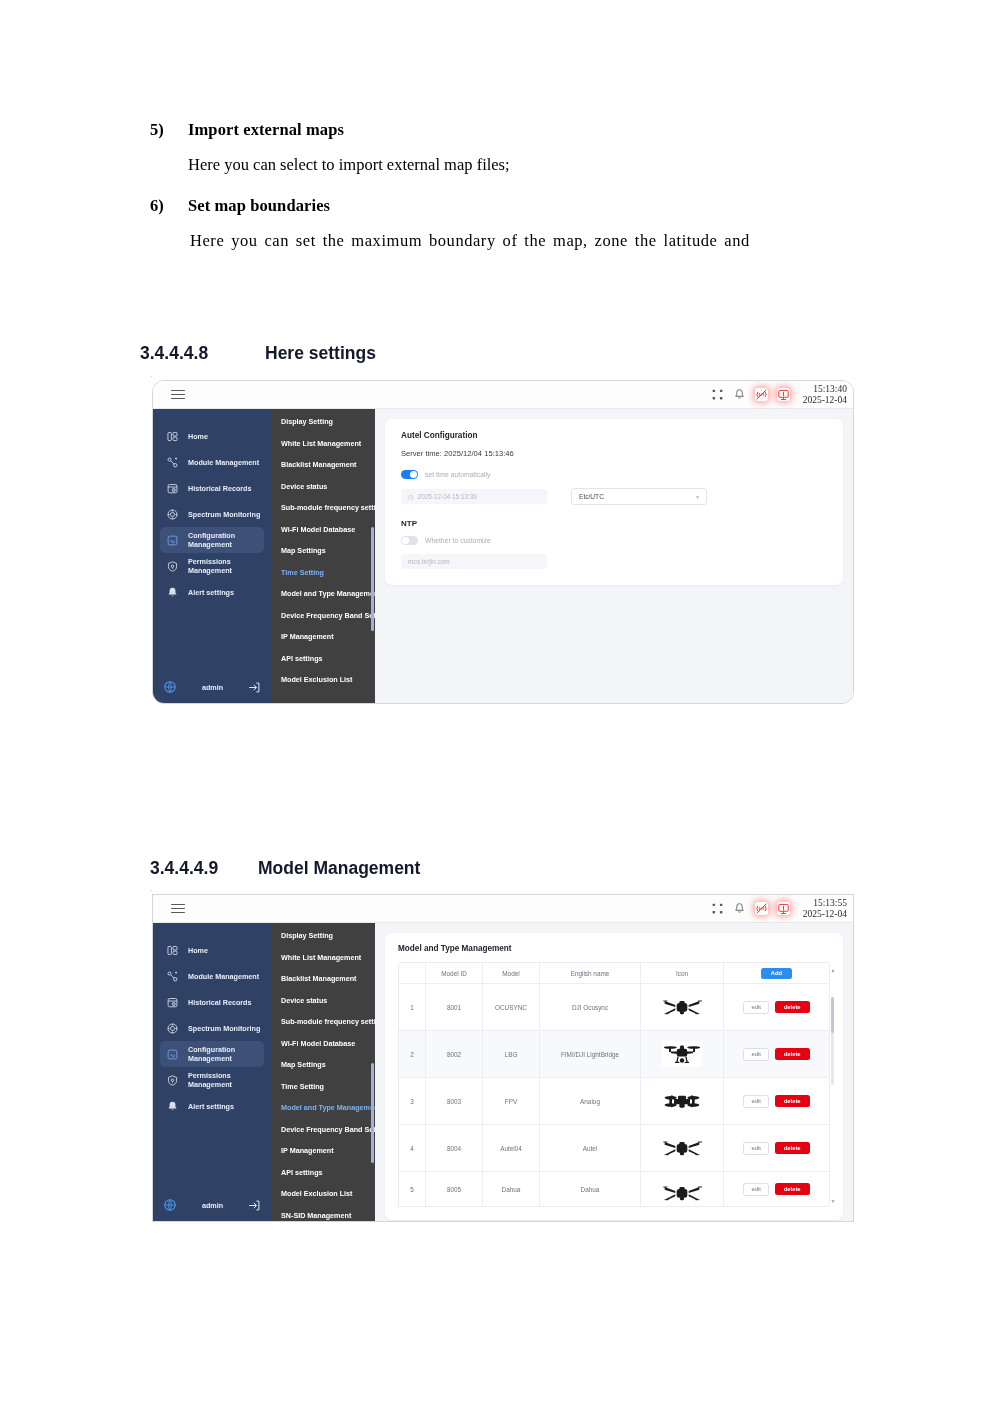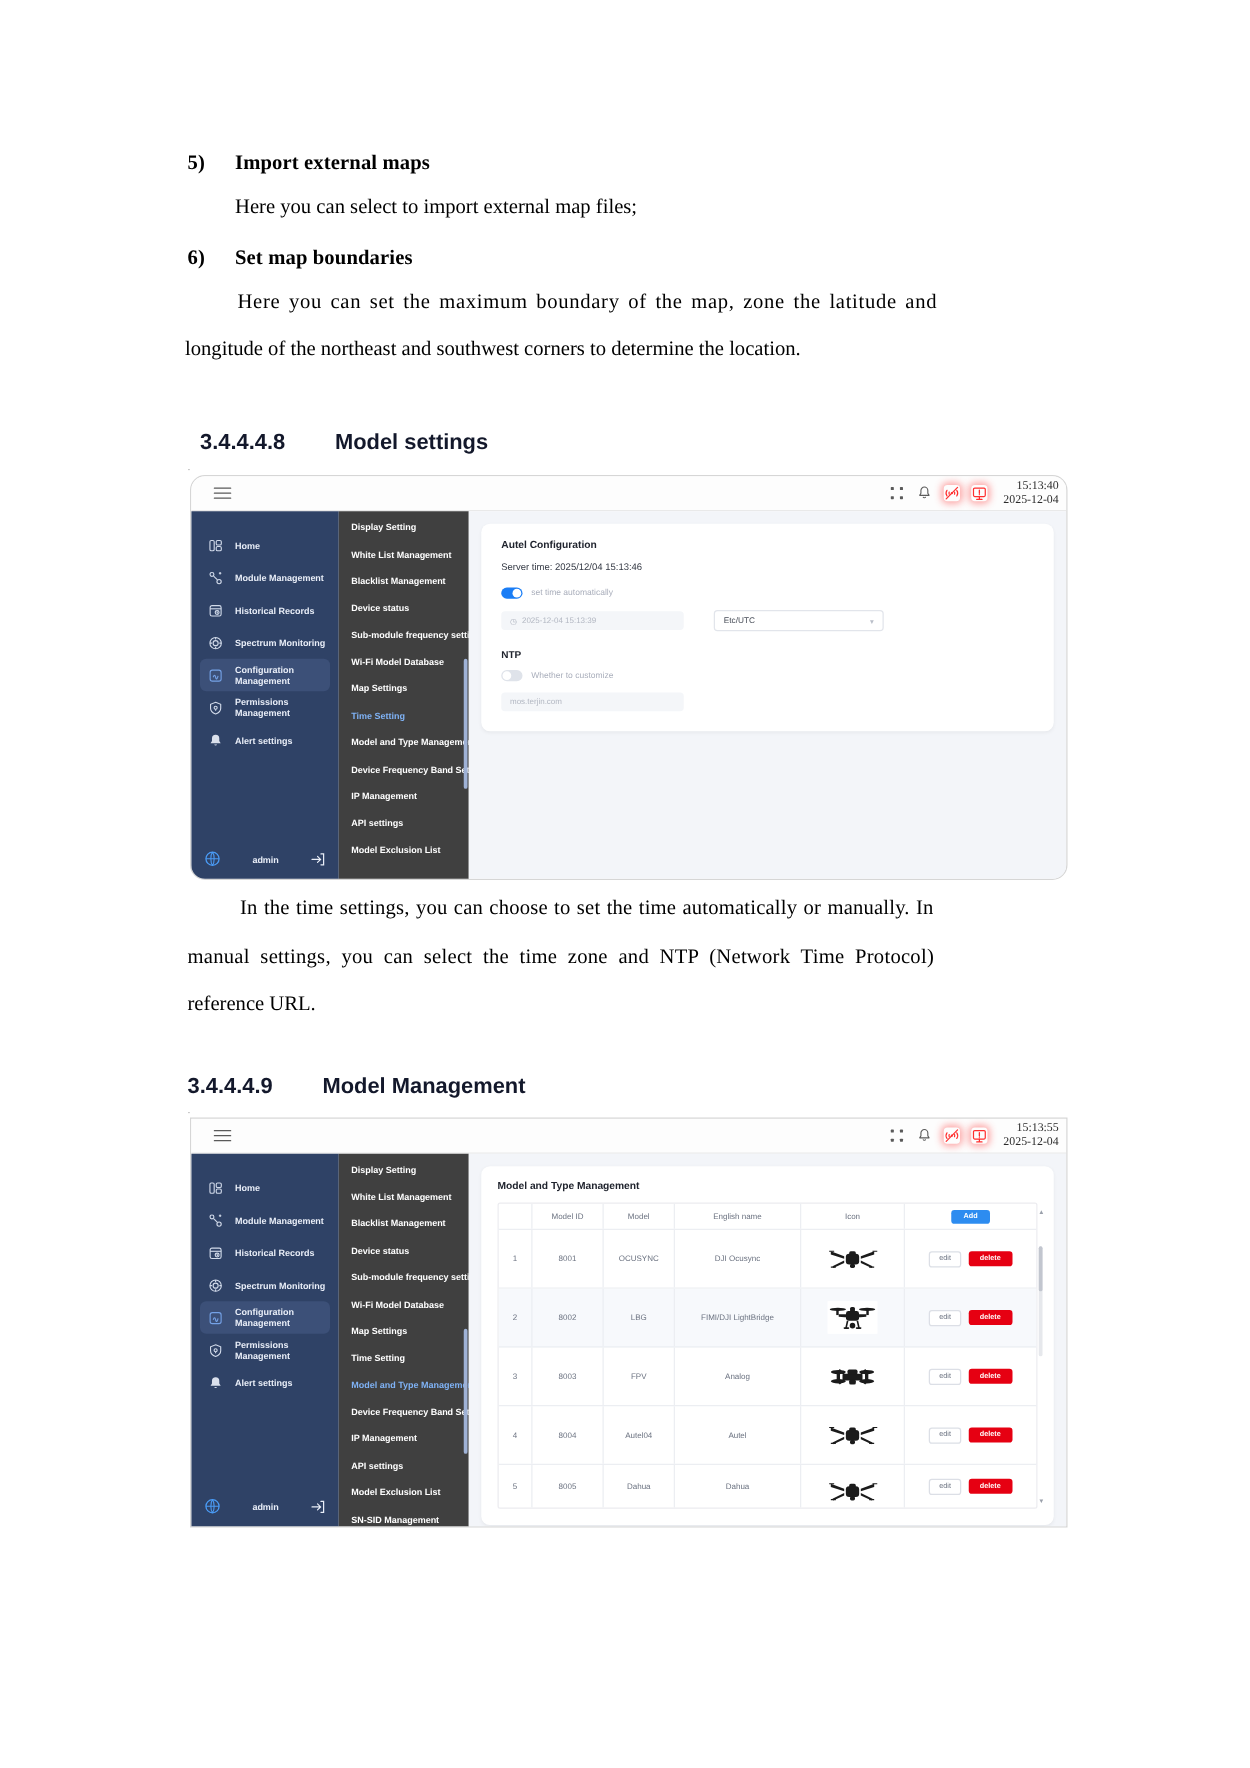--- a/index.html
+++ b/index.html
@@ -129,26 +129,25 @@
     <p class="para indent1">Here you can select to import external map files;</p>
     <div style="height:22px"></div>
 
     <div class="numhead">
       <span class="num">6)</span>
       <span>Set map boundaries</span>
     </div>
     <div style="height:17px"></div>
     <p class="para" style="text-indent:40px;letter-spacing:.55px;word-spacing:2.2px;">Here you can set the maximum boundary of the map, zone the latitude and</p>
     <div style="height:22px"></div>
-    <p class="para" style="margin-left:-2px;">longitude of the northeast and southwest corners to determine the location.</p>
   </div>
 
-  <div class="h3" style="position:absolute;left:160px;top:343px;">
+  <div class="h3" style="position:absolute;left:140px;top:343px;gap:17px;">
     <span class="sec">3.4.4.4.8</span>
-    <span>Model settings</span>
+    <span>Here settings</span>
   </div>
 
   <div class="nub" style="left:150px;top:374px;">˙</div>
   <div class="shot" style="left:152px;top:380px;width:700px;height:322px;border-radius:12px;">
 
     <div class="topbar">
       <div class="burger">
           <i></i>
           <i></i>
           <i></i>
@@ -361,27 +360,20 @@
           </div>
 
           <div class="inp">
             <span>mos.terjin.com</span>
           </div>
         </div>
       </div>
     </div>
   </div>
 
-  <div style="position:absolute;left:150px;top:718px;width:700px;">
-    <p class="para" style="text-indent:42px;letter-spacing:.15px;word-spacing:.8px;">In the time settings, you can choose to set the time automatically or manually. In</p>
-    <div style="height:22px"></div>
-    <p class="para" style="letter-spacing:.2px;word-spacing:4.2px;">manual settings, you can select the time zone and NTP (Network Time Protocol)</p>
-    <div style="height:22px"></div>
-    <p class="para">reference URL.</p>
-  </div>
 
   <div class="h3" style="position:absolute;left:150px;top:858px;">
     <span class="sec">3.4.4.4.9</span>
     <span>Model Management</span>
   </div>
 
   <div class="nub" style="left:150px;top:888px;">˙</div>
   <div class="shot" style="left:152px;top:894px;width:700px;height:326px;">
 
     <div class="topbar">

